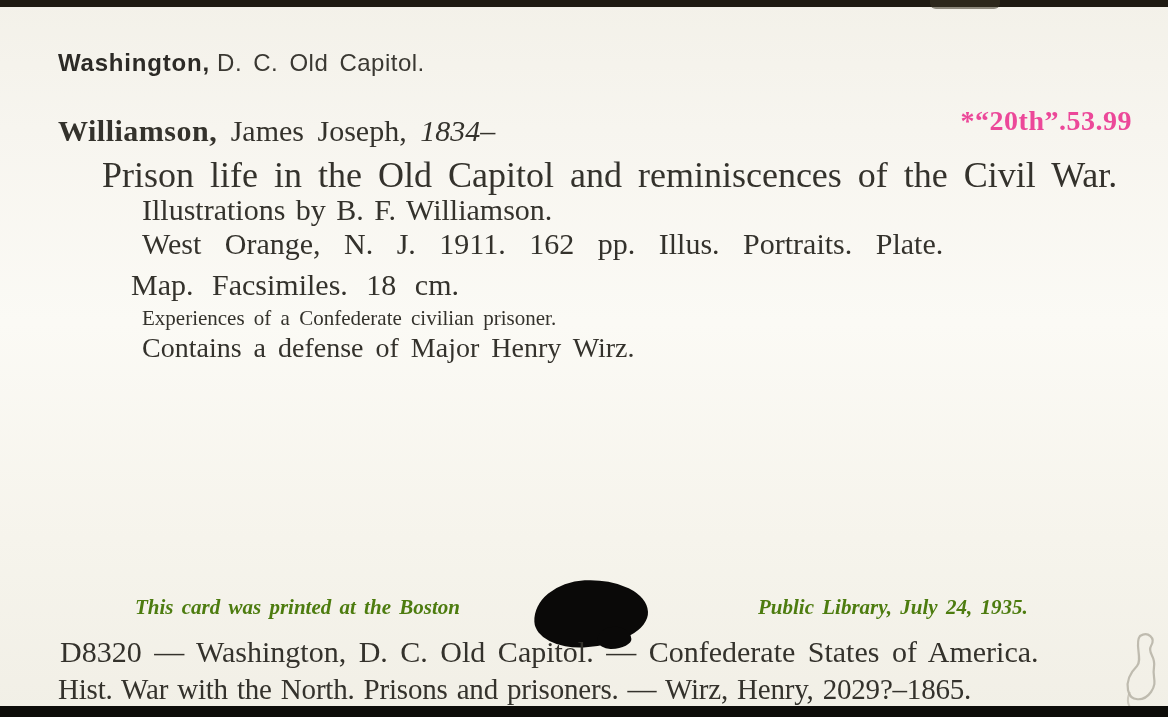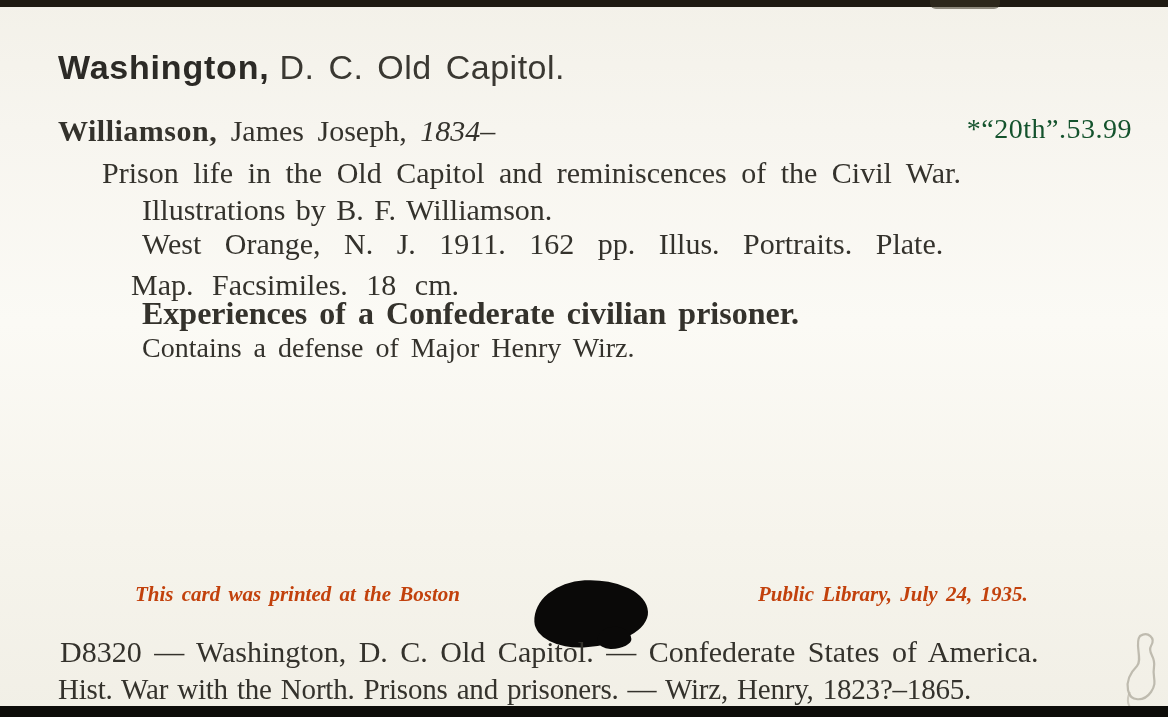--- a/index.html
+++ b/index.html
@@ -39,52 +39,52 @@
     background: #0d0c09;
   }
   .line {
     position: absolute;
     white-space: nowrap;
     line-height: 1.05;
   }
   .heading {
     left: 58px; top: 50px;
     font-family: "Liberation Sans", sans-serif;
-    font-size: 34px;
+    font-size: 24px;
     letter-spacing: 0.5px;
     color: #2c2a26;
   }
   .heading .b { font-weight: 700; letter-spacing: 0.8px; }
   .heading .r { font-weight: 400; color: #3a3832; word-spacing: 4px; }
   .author {
     left: 58px; top: 115px;
     font-size: 30px;
     word-spacing: 6px;
   }
   .author .b { font-weight: 700; letter-spacing: 0.5px; }
   .author .i { font-style: italic; }
   .callnum {
-    top: 114px; right: 36px;
+    top: 106px; right: 36px;
     font-size: 28px;
-    font-weight: 400;
+    font-weight: 700;
     letter-spacing: 0.5px;
-    color: #14532d;
+    color: #ec4899;
   }
-  .t1 { left: 102px; top: 157px; font-size: 30px; word-spacing: 7px; }
+  .t1 { left: 102px; top: 157px; font-size: 36px; word-spacing: 7px; }
   .t2 { left: 142px; top: 194px; font-size: 30px; word-spacing: 3px; text-align: right; }
   .imp1 { left: 142px; top: 228px; font-size: 30px; word-spacing: 16px; }
   .imp2 { left: 131px; top: 269px; font-size: 30px; word-spacing: 11px; }
-  .n1 { left: 142px; top: 297px; font-size: 32px; word-spacing: 4px; font-weight: bold; }
+  .n1 { left: 142px; top: 307px; font-size: 21px; word-spacing: 4px; }
   .n2 { left: 142px; top: 333px; font-size: 28px; word-spacing: 5px; }
   .printnote {
-    top: 583px;
+    top: 596px;
     font-size: 21px;
     font-style: italic;
     font-weight: 700;
-    color: #c2410c;
+    color: #4d7c0f;
     word-spacing: 3px;
   }
   .pn-left { left: 135px; }
   .pn-right { left: 758px; }
   .trace1 { left: 60px; top: 636px; font-size: 30px; word-spacing: 5px; text-align: right; }
   .trace2 { left: 58px; top: 674px; font-size: 29px; word-spacing: 2px; letter-spacing: -0.2px; }
   .ink-blot {
     position: absolute;
     left: 534px; top: 580px;
     width: 114px; height: 67px;
@@ -132,21 +132,21 @@
 
 <div class="line n1">Experiences of a Confederate civilian prisoner.</div>
 <div class="line n2">Contains a defense of Major Henry Wirz.</div>
 
 <div class="line printnote pn-left">This card was printed at the Boston</div>
 <div class="line printnote pn-right">Public Library, July 24, 1935.</div>
 
 <div class="ink-blot"></div>
 
 <div class="line trace1">D8320 — Washington, D. C. Old Capitol. — Confederate States of America.</div>
-<div class="line trace2">Hist. War with the North. Prisons and prisoners. — Wirz, Henry, 1823?–1865.</div>
+<div class="line trace2">Hist. War with the North. Prisons and prisoners. — Wirz, Henry, 2029?–1865.</div>
 
 <div class="pencil-mark">
   <svg width="48" height="84" viewBox="0 0 48 84" xmlns="http://www.w3.org/2000/svg">
     <path d="M 22,6 C 30,1 38,8 33,16 C 29,23 38,26 36,37 C 34,48 40,52 33,62 C 26,72 12,72 10,60 C 8,50 13,42 19,36 C 25,30 16,13 22,6 Z" fill="none" stroke="#b5b1a4" stroke-width="2.2" opacity="0.85"></path>
     <path d="M 12,62 C 8,70 10,78 16,80" fill="none" stroke="#bdb9ac" stroke-width="2" opacity="0.7"></path>
   </svg>
 </div>
 
 <div class="scan-edge-bottom"></div>
 

